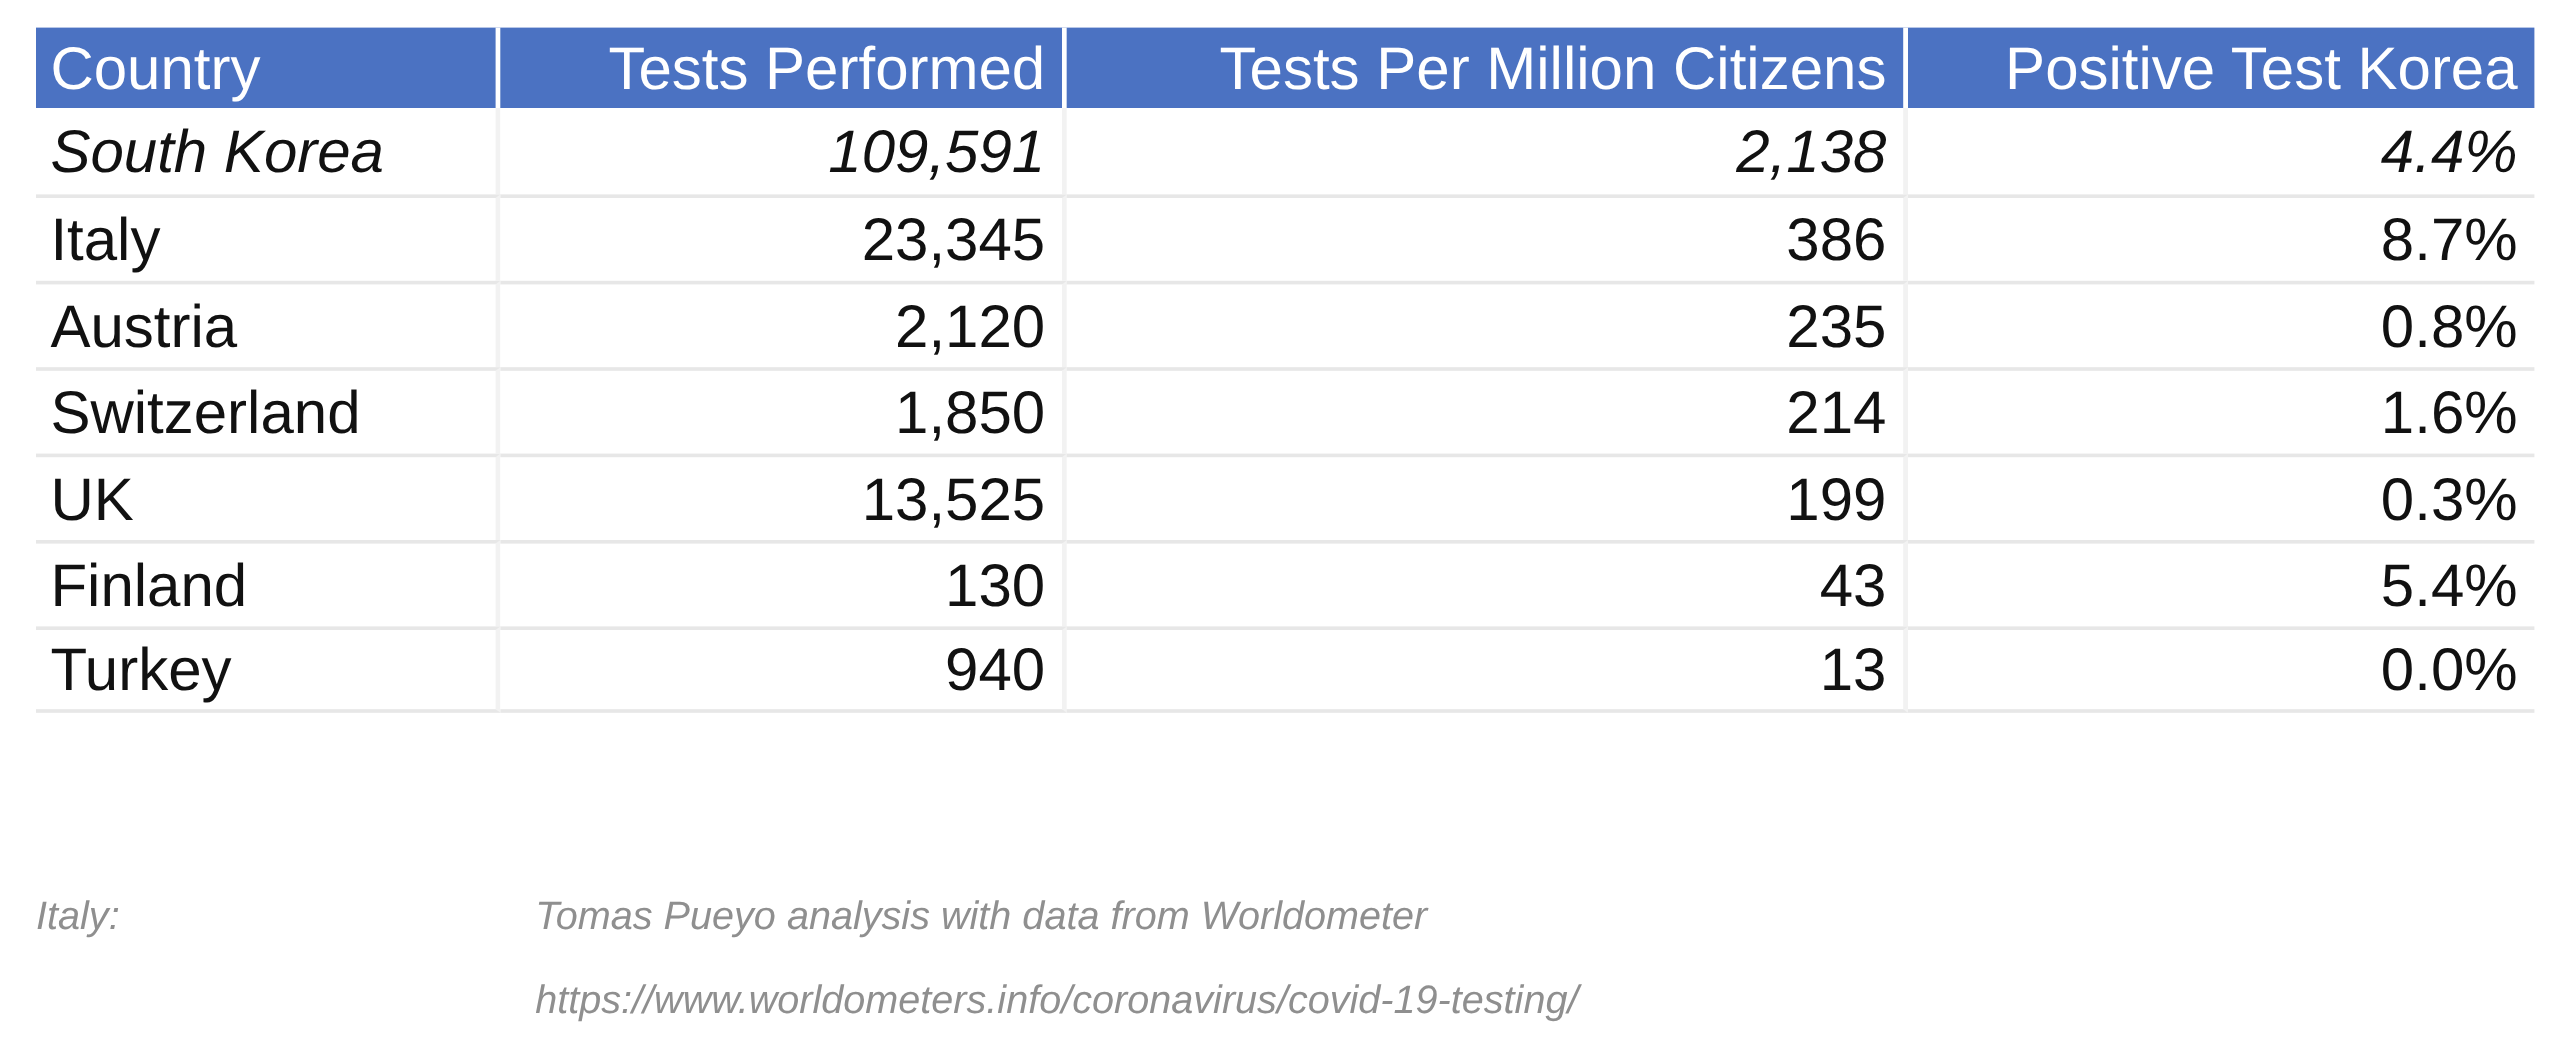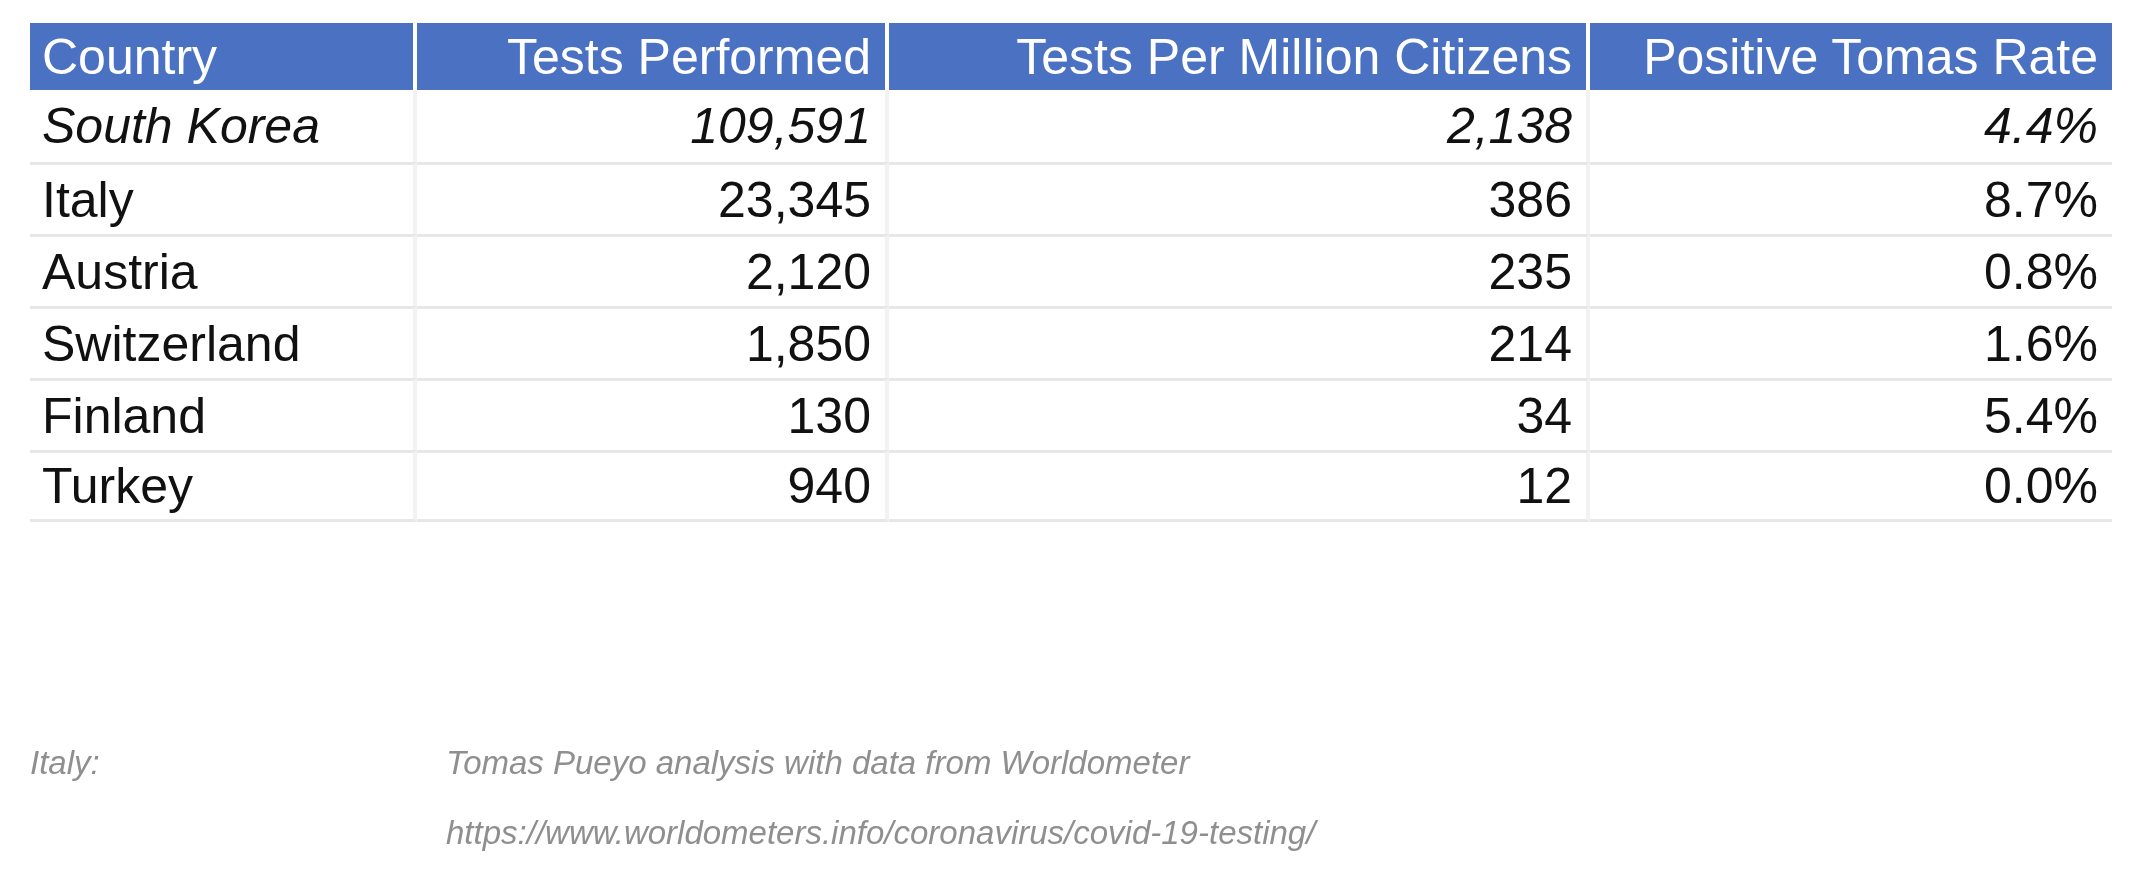--- a/index.html
+++ b/index.html
@@ -91,21 +91,21 @@
       <col style="width:387px">
       <col style="width:472px">
       <col style="width:701px">
       <col style="width:522px">
     </colgroup>
     <thead>
       <tr>
         <th class="al">Country</th>
         <th class="ar">Tests Performed</th>
         <th class="ar">Tests Per Million Citizens</th>
-        <th class="ar">Positive Tomas Rate</th>
+        <th class="ar">Positive Test Korea</th>
       </tr>
     </thead>
     <tbody>
 
     <tr>
           <td class="al">South Korea</td>
           <td class="ar">109,591</td>
           <td class="ar">2,138</td>
           <td class="ar">4.4%</td>
         </tr>
@@ -121,29 +121,35 @@
           <td class="ar">235</td>
           <td class="ar">0.8%</td>
         </tr>
         <tr>
           <td class="al">Switzerland</td>
           <td class="ar">1,850</td>
           <td class="ar">214</td>
           <td class="ar">1.6%</td>
         </tr>
         <tr>
+          <td class="al">UK</td>
+          <td class="ar">13,525</td>
+          <td class="ar">199</td>
+          <td class="ar">0.3%</td>
+        </tr>
+        <tr>
           <td class="al">Finland</td>
           <td class="ar">130</td>
-          <td class="ar">34</td>
+          <td class="ar">43</td>
           <td class="ar">5.4%</td>
         </tr>
         <tr>
           <td class="al">Turkey</td>
           <td class="ar">940</td>
-          <td class="ar">12</td>
+          <td class="ar">13</td>
           <td class="ar">0.0%</td>
         </tr>
       </tbody>
   </table>
 
   <div class="source">
     <div class="source-label">Italy:</div>
     <div class="source-lines">
       <div>Tomas Pueyo analysis with data from Worldometer</div>
       <div>https://www.worldometers.info/coronavirus/covid-19-testing/</div>

